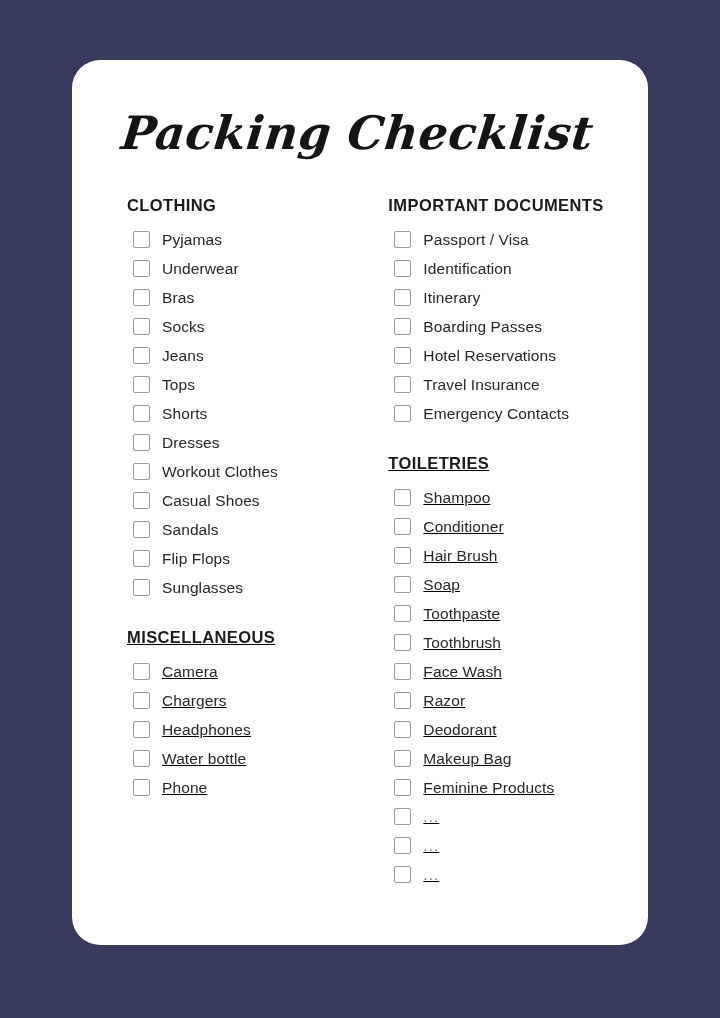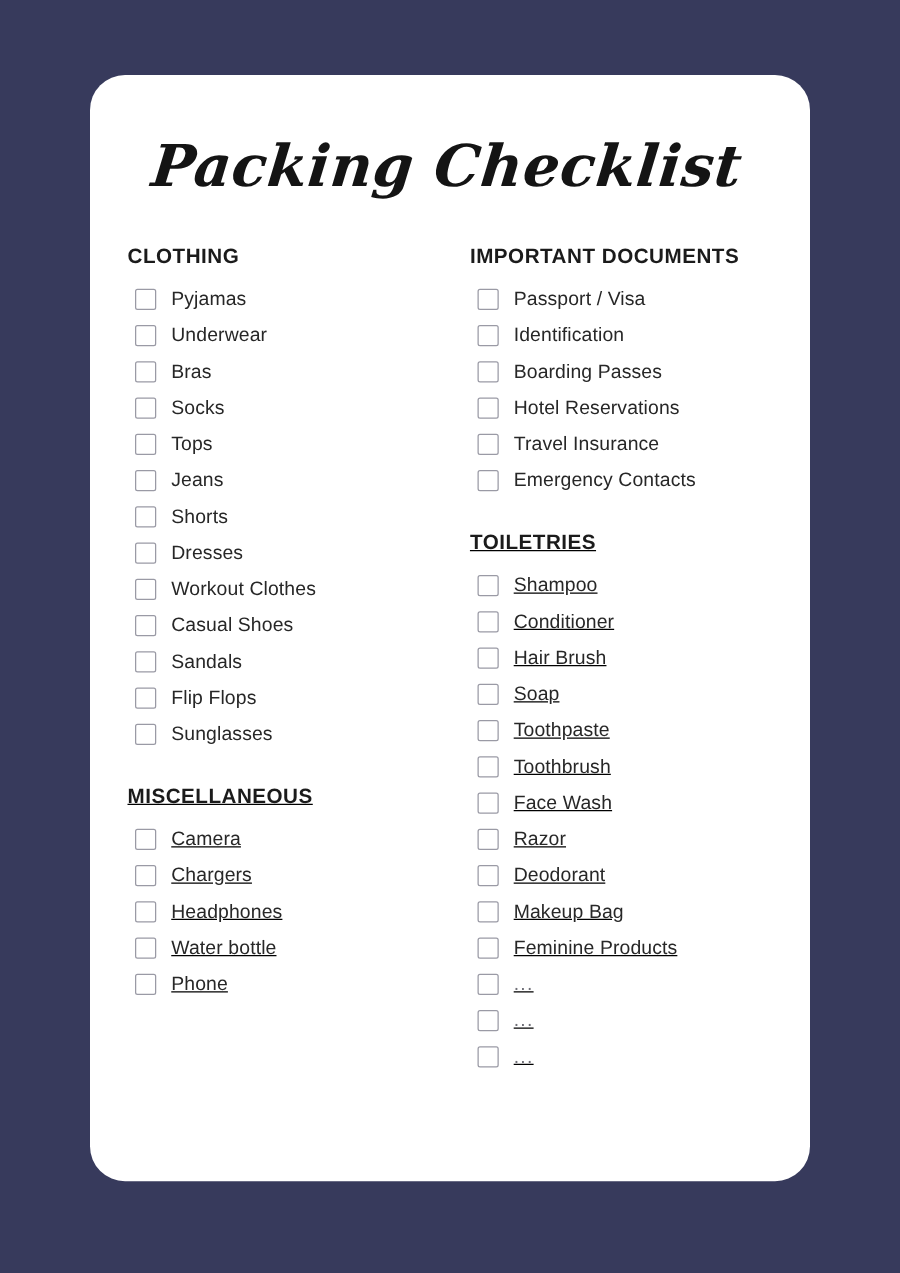--- a/index.html
+++ b/index.html
@@ -30,21 +30,21 @@
     font-family: "DejaVu Serif", serif;
     font-style: italic;
     font-weight: 700;
     font-size: 46px;
     letter-spacing: 0.5px;
     color: #141414;
     transform: skewX(-6deg);
   }
   .columns {
     display: flex;
-    padding: 36px 22px 0 12px;
+    padding: 36px 22px 0 37px;
     box-sizing: border-box;
   }
   .col {
     box-sizing: border-box;
   }
   .col-left {
     width: 278px;
     padding-left: 18px;
   }
   .col-right {
@@ -110,25 +110,25 @@
           <div class="item">
             <span class="checkbox"></span>
             <span class="item-label">Bras</span>
           </div>
           <div class="item">
             <span class="checkbox"></span>
             <span class="item-label">Socks</span>
           </div>
           <div class="item">
             <span class="checkbox"></span>
+            <span class="item-label">Jeans</span>
+          </div>
+          <div class="item">
+            <span class="checkbox"></span>
             <span class="item-label">Tops</span>
-          </div>
-          <div class="item">
-            <span class="checkbox"></span>
-            <span class="item-label">Jeans</span>
           </div>
           <div class="item">
             <span class="checkbox"></span>
             <span class="item-label">Shorts</span>
           </div>
           <div class="item">
             <span class="checkbox"></span>
             <span class="item-label">Dresses</span>
           </div>
           <div class="item">
@@ -179,20 +179,24 @@
     <div class="col col-right">
         <div class="section">
           <div class="section-title">IMPORTANT DOCUMENTS</div>
           <div class="item">
             <span class="checkbox"></span>
             <span class="item-label">Passport / Visa</span>
           </div>
           <div class="item">
             <span class="checkbox"></span>
             <span class="item-label">Identification</span>
+          </div>
+          <div class="item">
+            <span class="checkbox"></span>
+            <span class="item-label">Itinerary</span>
           </div>
           <div class="item">
             <span class="checkbox"></span>
             <span class="item-label">Boarding Passes</span>
           </div>
           <div class="item">
             <span class="checkbox"></span>
             <span class="item-label">Hotel Reservations</span>
           </div>
           <div class="item">

